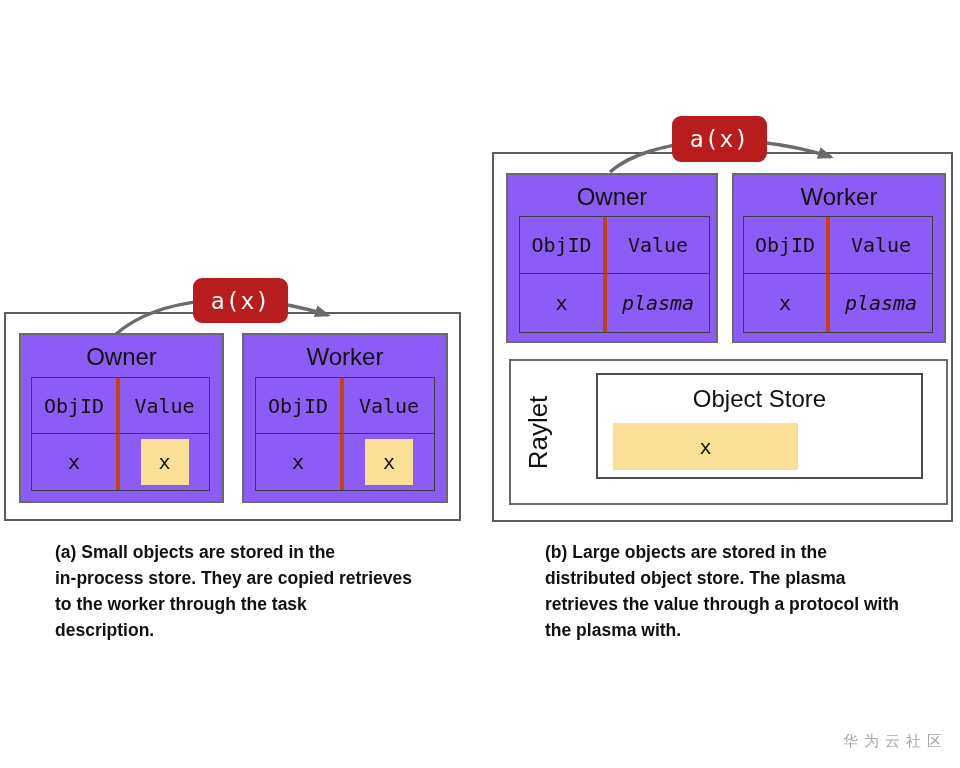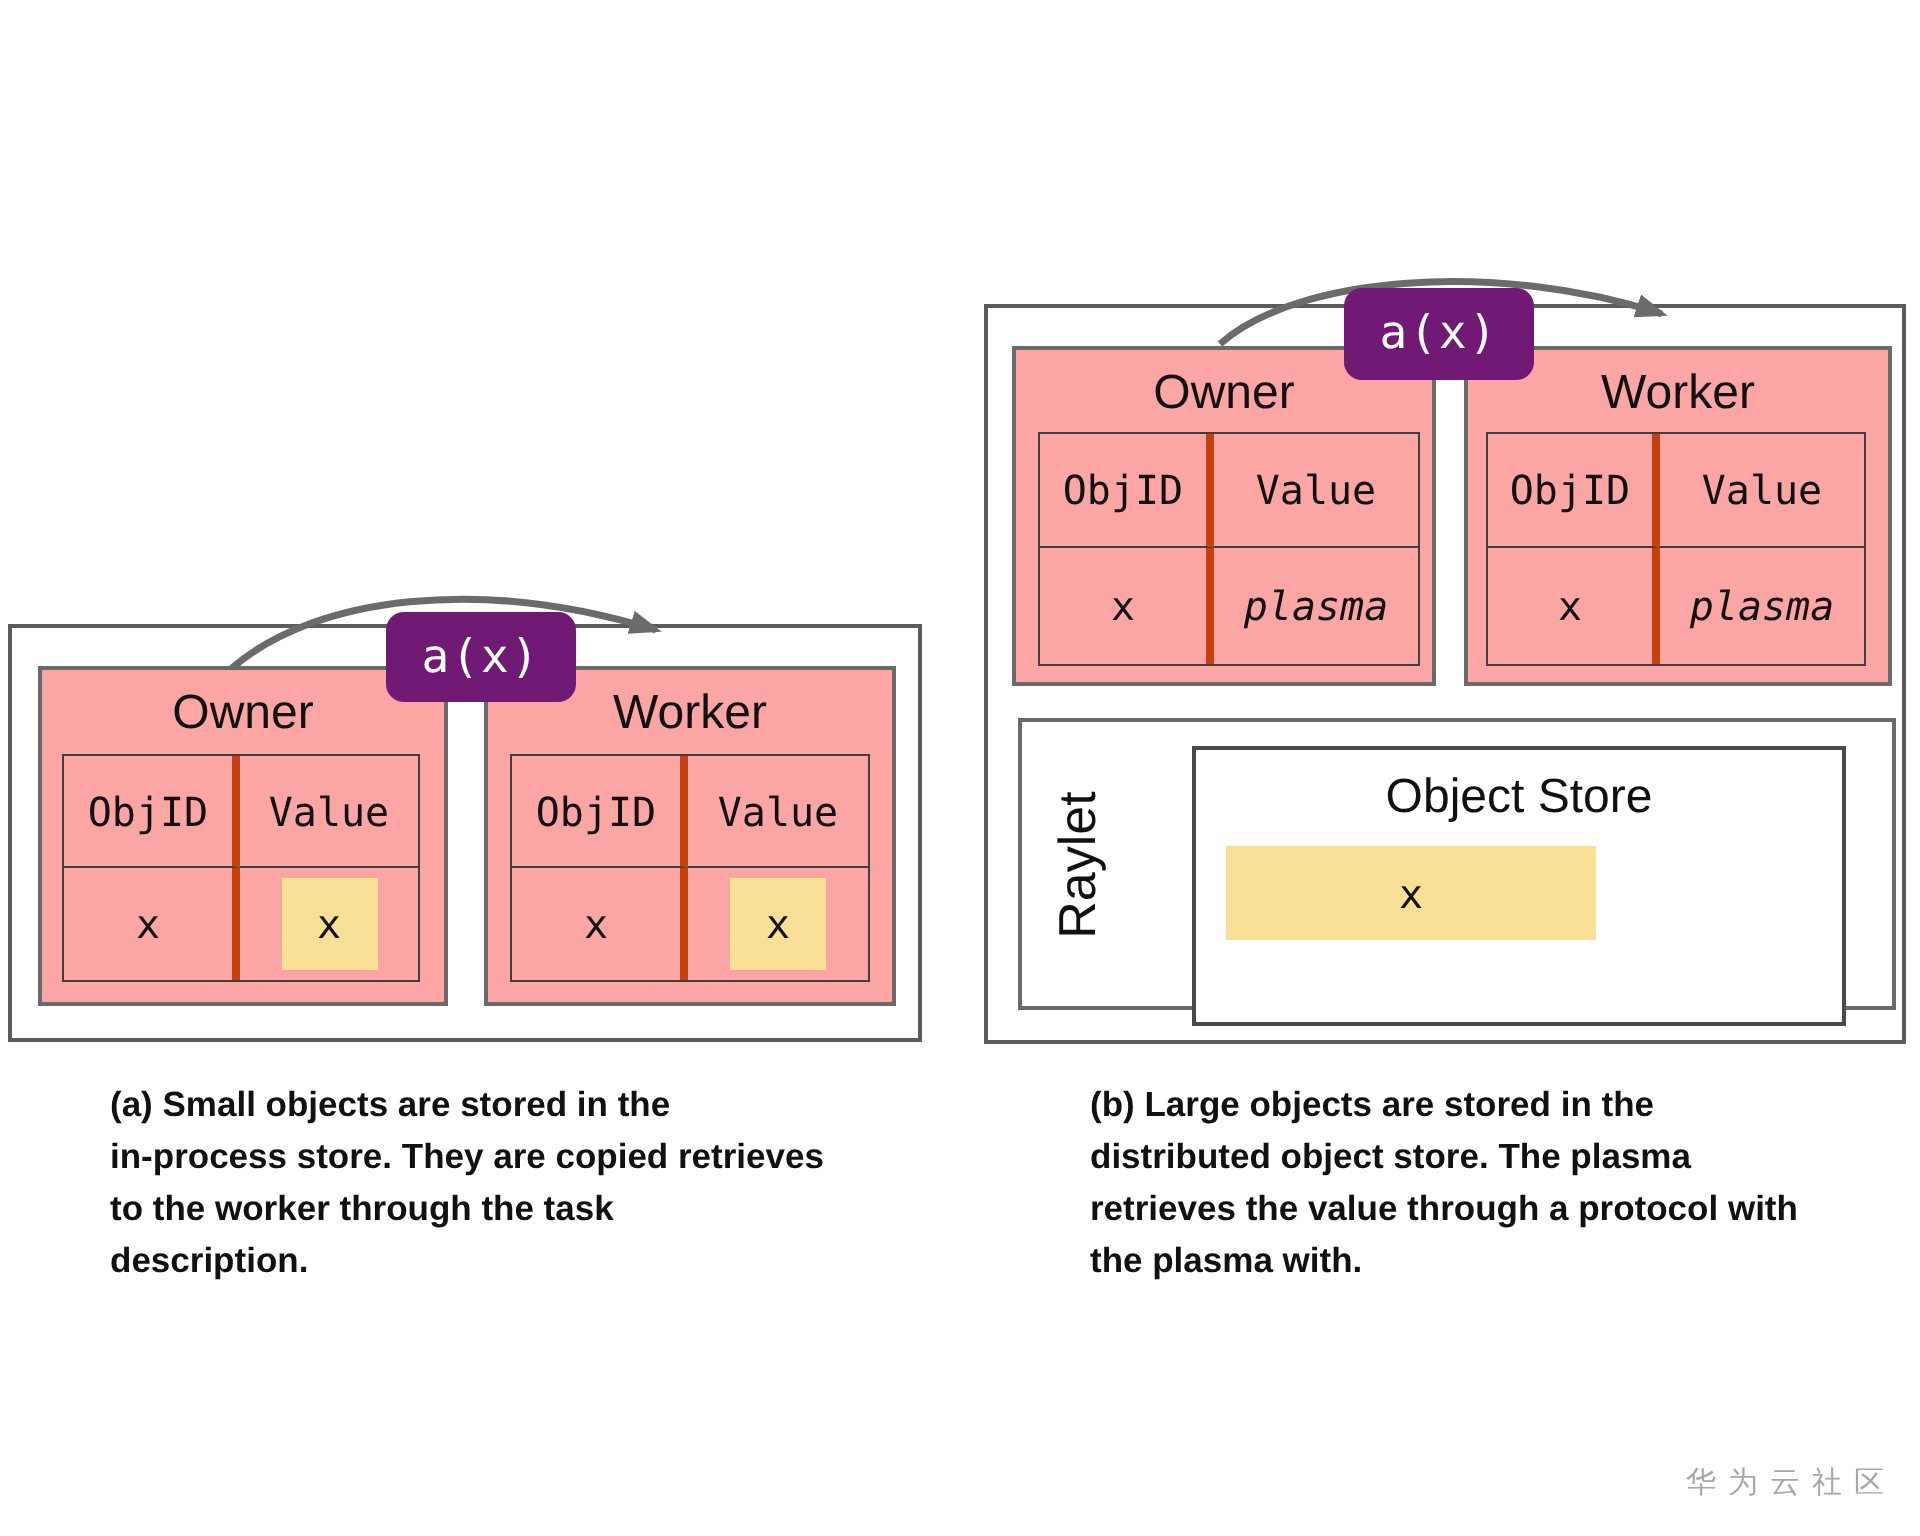--- a/index.html
+++ b/index.html
@@ -2,39 +2,39 @@
 <html><head>
 <meta charset="utf-8">
 <style>
   html,body{margin:0;padding:0;}
   body{
     width:960px;height:768px;position:relative;background:#ffffff;overflow:hidden;
     font-family:"Liberation Sans",sans-serif;
   }
   .abs{position:absolute;}
   .outerbox{border:2px solid #5c5c5c;background:#ffffff;box-sizing:border-box;z-index:1;}
-  .nodebox{background:#fca5a5;border:2px solid #6a6a6a;box-sizing:border-box;z-index:2;}
+  .nodebox{background:#8b5cf6;border:2px solid #6a6a6a;box-sizing:border-box;z-index:2;}
   .nodetitle{
     position:absolute;left:0;right:0;top:0;height:44px;display:flex;align-items:center;justify-content:center;
     font-size:24px;color:#111;
   }
   .itable{
     position:absolute;display:grid;border:1px solid #3f3f3f;box-sizing:border-box;z-index:3;
     font-family:"DejaVu Sans Mono",monospace;color:#111;
   }
   .cell{display:flex;align-items:center;justify-content:center;font-size:20px;box-sizing:border-box;}
   .c1{border-right:4px solid #c2410c;}
   .r1{border-bottom:1px solid #3f3f3f;}
   .hl{
     background:#fae096;width:48px;height:46px;display:flex;align-items:center;justify-content:center;
   }
   .plasma{font-style:italic;}
   .badge{
-    background:#701a75;color:#ffffff;border-radius:9px;display:flex;align-items:center;justify-content:center;
-    font-family:"DejaVu Sans Mono",monospace;font-size:23px;z-index:6;letter-spacing:1px;margin-top:28px;
+    background:#b91c1c;color:#ffffff;border-radius:9px;display:flex;align-items:center;justify-content:center;
+    font-family:"DejaVu Sans Mono",monospace;font-size:23px;z-index:6;letter-spacing:1px;
   }
   .caption{z-index:2;color:#111;}
   .caption div{font-weight:bold;font-size:17.5px;line-height:26px;white-space:nowrap;margin-left:40px;}
   .arrowlayer{position:absolute;left:0;top:0;width:960px;height:768px;z-index:5;pointer-events:none;}
   .rayletstrip{
     position:absolute;display:flex;align-items:center;justify-content:center;z-index:3;
   }
   .rayletstrip span{
     transform:rotate(-90deg);font-size:26px;color:#111;white-space:nowrap;
   }
@@ -106,21 +106,21 @@
   <div class="cell c1 r1">ObjID</div>
   <div class="cell r1">Value</div>
   <div class="cell c1">x</div>
   <div class="cell plasma">plasma</div>
 </div>
 
 <div class="abs nodebox" style="left:509px;top:359px;width:439px;height:146px;background:#ffffff;"></div>
 <div class="rayletstrip" style="left:509px;top:359px;width:60px;height:146px;">
   <span>Raylet</span>
 </div>
-<div class="abs osbox" style="left:596px;top:373px;width:327px;height:140px;">
+<div class="abs osbox" style="left:596px;top:373px;width:327px;height:106px;">
   <div class="ostitle">Object Store</div>
 </div>
 <div class="osbar" style="left:613px;top:423px;width:185px;height:47px;">x</div>
 
 <div class="abs caption" style="left:505px;top:539px;">
   <div>(b) Large objects are stored in the</div>
   <div>distributed object store. The plasma</div>
   <div>retrieves the value through a protocol with</div>
   <div>the plasma with.</div>
 </div>

